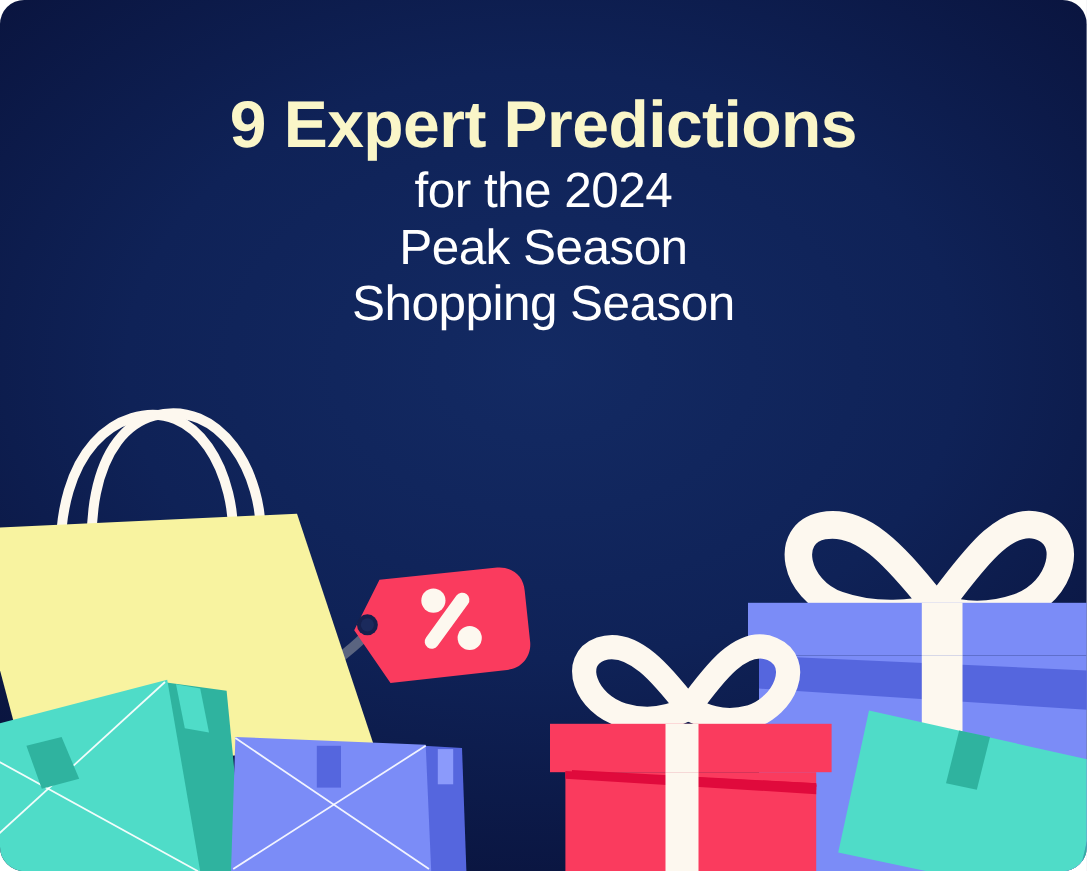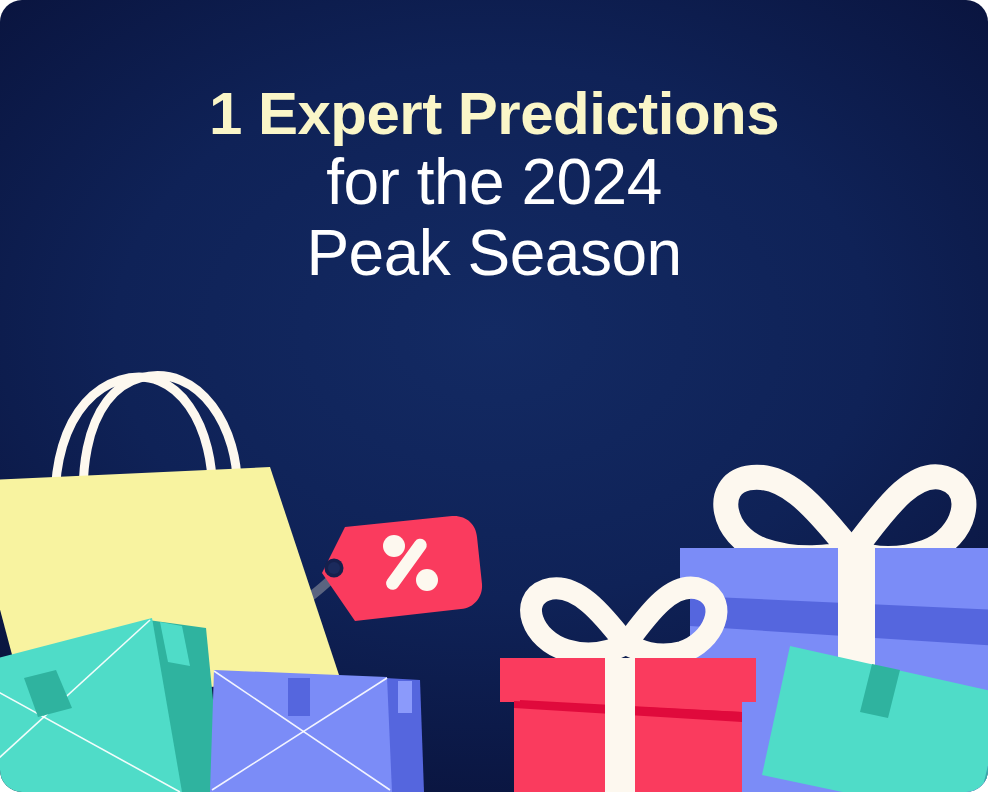--- a/index.html
+++ b/index.html
@@ -43,21 +43,21 @@
   .title-line-1 {
     color: #faf6c8;
     font-size: 60px;
     font-weight: 700;
     margin-bottom: 8px;
   }
   .title-line-2,
   .title-line-3,
   .title-line-4 {
     color: #ffffff;
-    font-size: 64px;
+    font-size: 45px;
     font-weight: 500;
     margin-bottom: 7px;
   }
 
   
   #art {
     position: absolute;
     left: 0;
     top: 0;
     width: 988px;
@@ -178,18 +178,19 @@
       <g>
         <path d="M 790 646 L 1005 694 L 975 820 L 762 775 Z" fill="#4fdcc8"></path>
         <path d="M 1005 694 L 1022 698 L 992 826 L 975 820 Z" fill="#2fb39f"></path>
         <path d="M 872 664 L 900 670 L 888 718 L 860 712 Z" fill="#2fb39f"></path>
       </g>
 
     </svg>
   </div>
 
   <div id="title-block">
-    <span class="title-line title-line-1">1 Expert Predictions</span>
+    <span class="title-line title-line-1">9 Expert Predictions</span>
     <span class="title-line title-line-2">for the 2024</span>
     <span class="title-line title-line-3">Peak Season</span>
+    <span class="title-line title-line-4">Shopping Season</span>
   </div>
 
 </div>
 
 </body></html>

